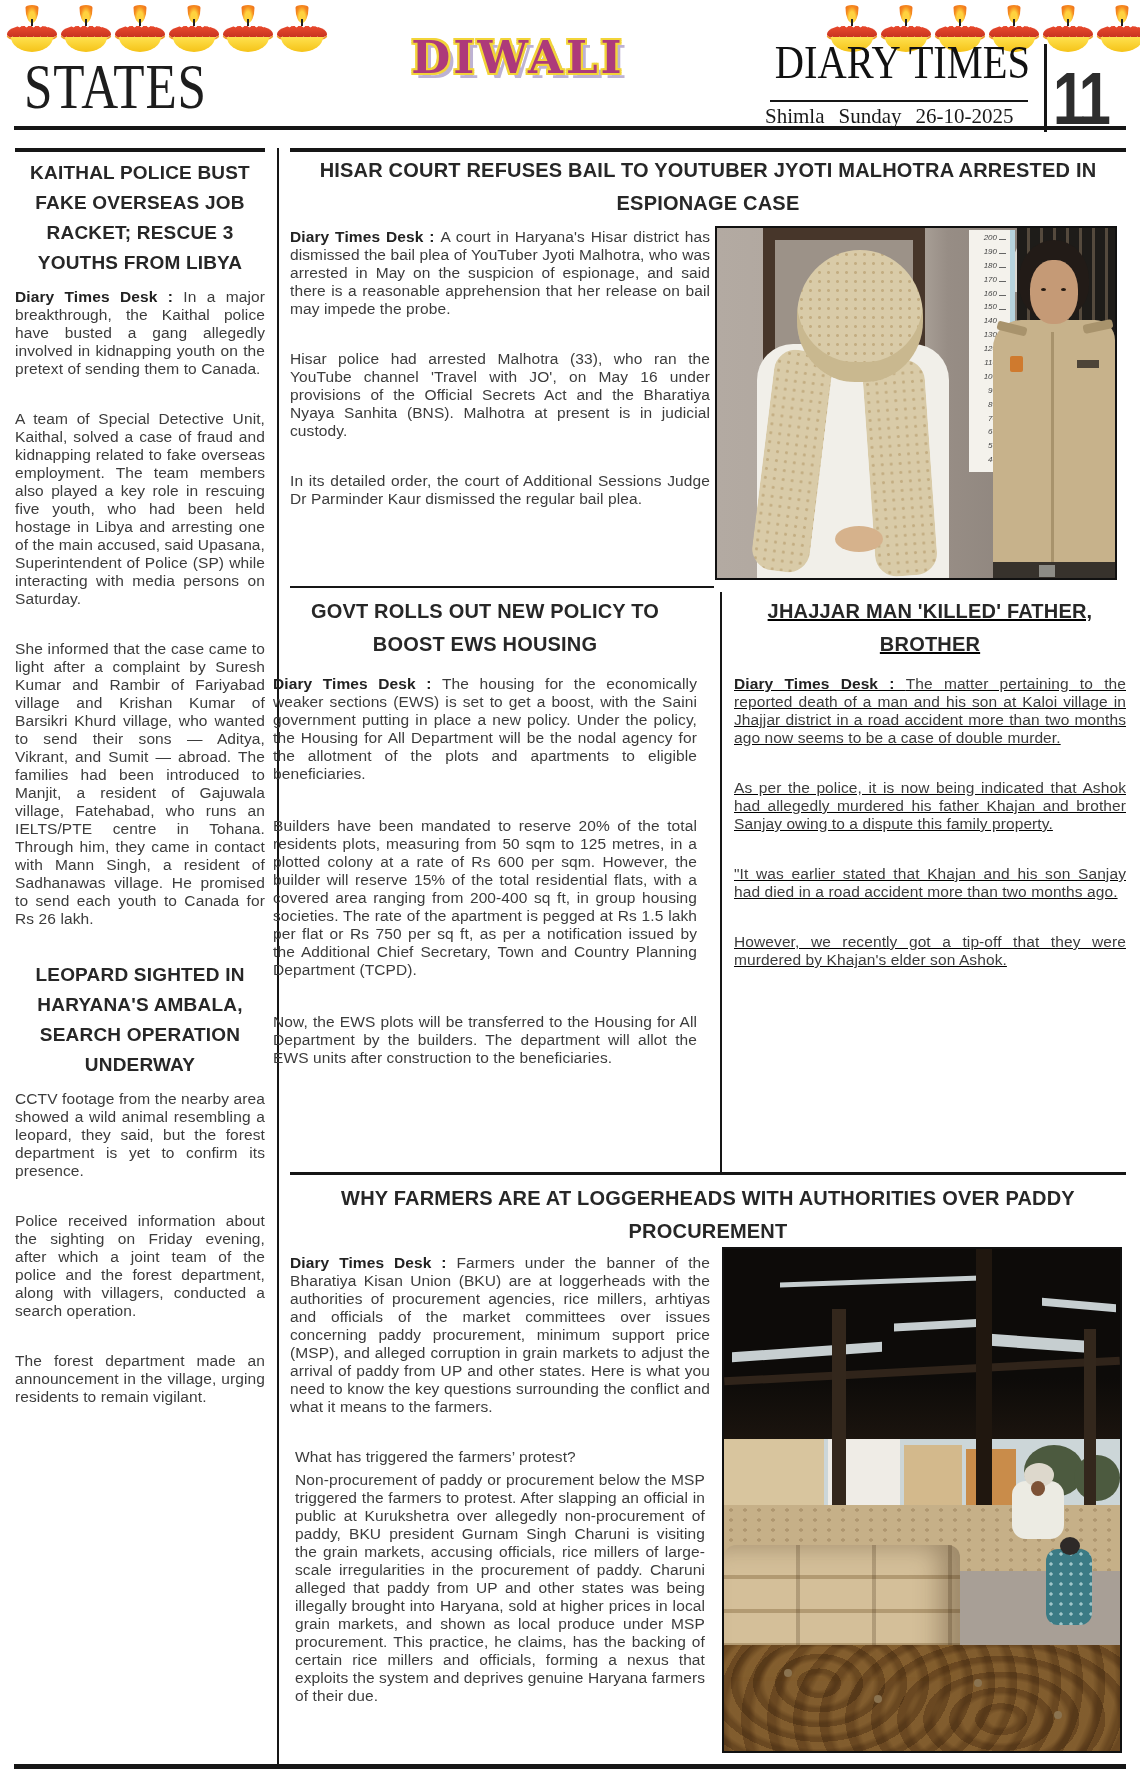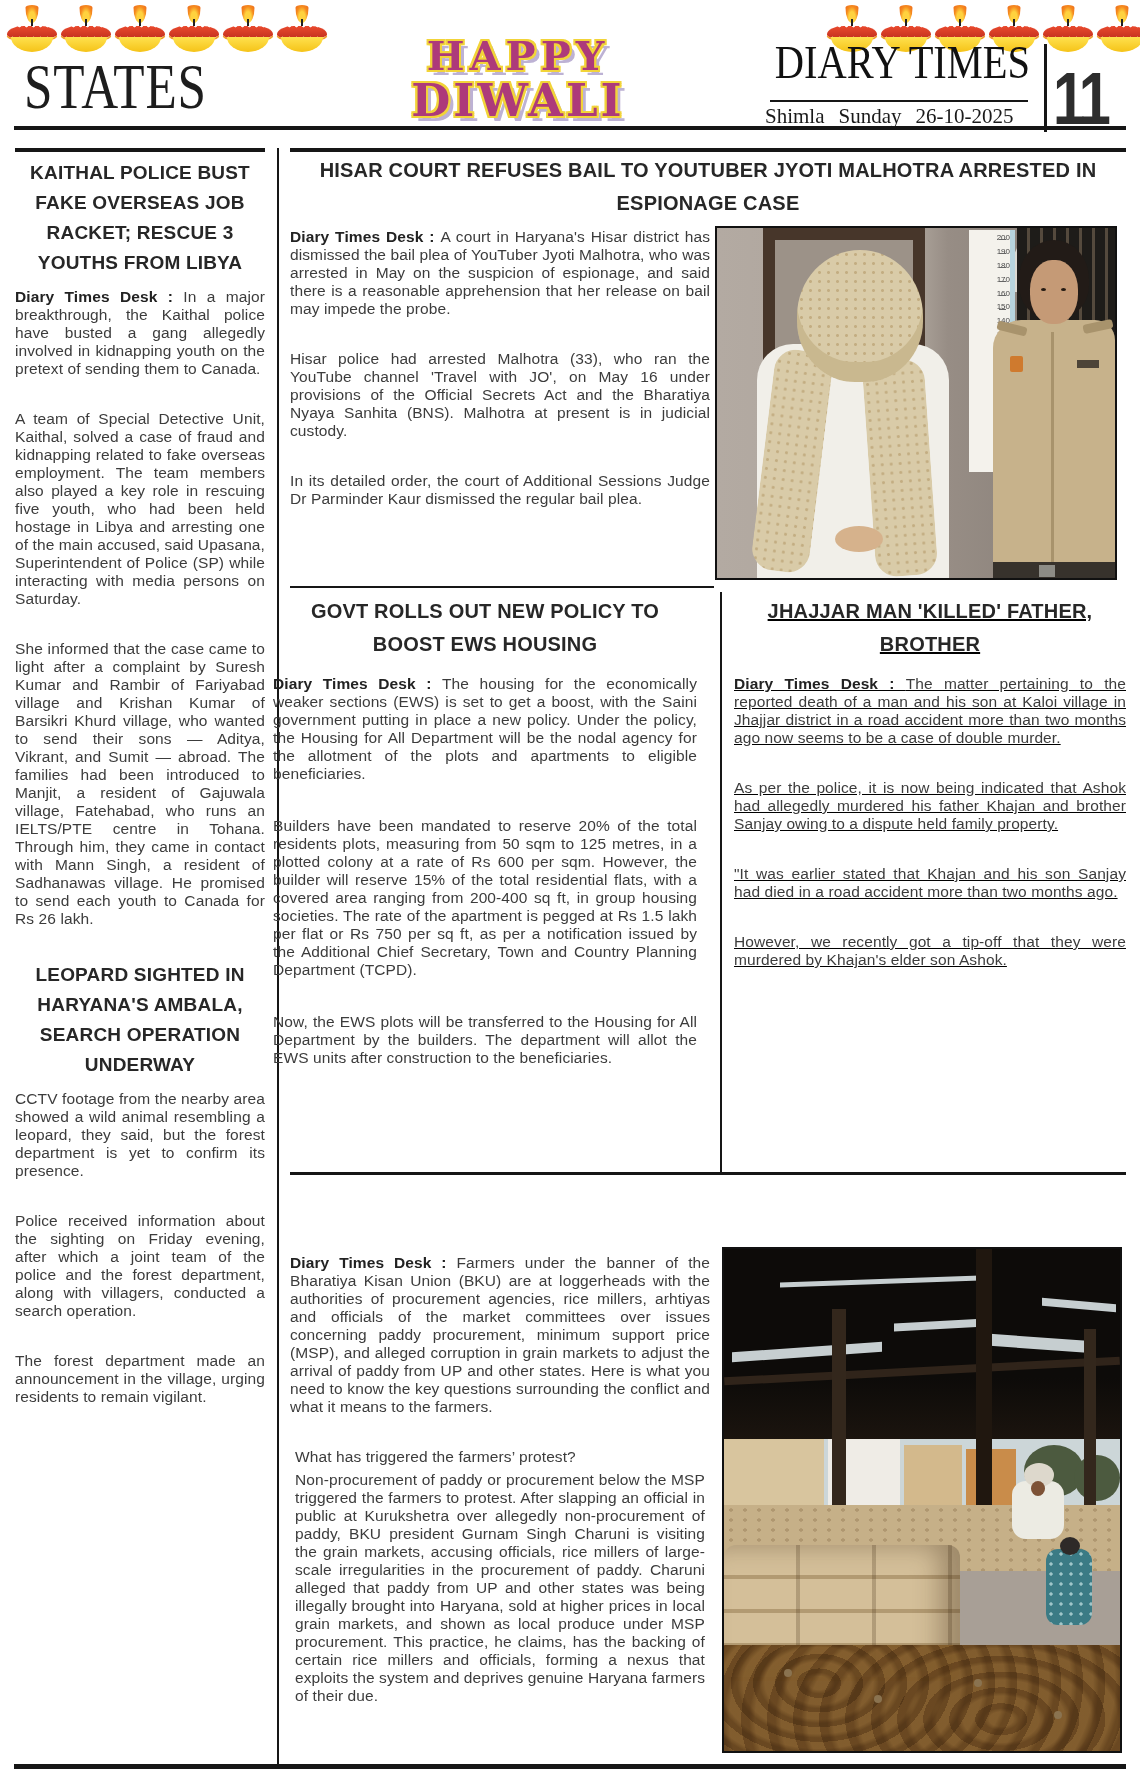--- a/index.html
+++ b/index.html
@@ -57,21 +57,21 @@
   .col .art-title.mt{margin-top:6px;}
   .wide-body p{margin:0 0 34px;}
 
   
   .photo{position:absolute;border:2px solid #111;box-sizing:border-box;overflow:hidden;background:#a89f96;}
   .p1-bg{position:absolute;inset:0;background:linear-gradient(90deg,#b3aaa2 0,#ada49b 50%,#978d85 58%,#837b74 100%);}
   .p1-door{position:absolute;left:46px;top:0;width:162px;height:132px;background:#9c9288;
            border:12px solid #47362a;border-bottom:none;box-sizing:border-box;}
   .p1-chart{position:absolute;left:252px;top:2px;width:46px;height:242px;background:#f4f2ec;
             border-right:5px solid #b7d4de;box-sizing:border-box;padding-top:3px;}
-  .chart-row{height:13.9px;font-size:8px;color:#474747;text-align:right;position:relative;}
+  .chart-row{height:13.9px;font-size:8px;color:#474747;text-align:right;padding-right:13px;position:relative;font-style:italic;}
   .chart-row::after{content:"";position:absolute;right:4px;top:45%;width:7px;height:1px;background:#666;}
   .p1-grill{position:absolute;left:300px;top:0;width:98px;height:178px;
             background:repeating-linear-gradient(90deg,#1e1c19 0 10px,#554a3d 10px 13px);}
   .p1-light{position:absolute;left:296px;top:-6px;width:46px;height:70px;background:#e9e6df;
             transform:skewX(-24deg);opacity:.85;}
   .p1-jyoti-body{position:absolute;left:40px;top:116px;width:192px;height:236px;
                  background:#f1efe9;border-radius:36px 36px 0 0;}
   .p1-dupatta,.p1-scarfL,.p1-scarfR{background-color:#d9cba8;
       background-image:radial-gradient(#c3ad82 1.2px,transparent 1.7px);background-size:9px 9px;}
   .p1-dupatta{position:absolute;left:80px;top:22px;width:126px;height:132px;
@@ -198,21 +198,20 @@
         <i class="flame"></i>
         <i class="wick"></i>
         <i class="rim"></i>
         <i class="bowl"></i>
       </span>
     </div>
 
   <div class="states">STATES</div>
 
   <div class="greeting">
-    <div class="l1">HAPPY</div>
     <div class="l2">DIWALI</div>
   </div>
 
   <div class="masthead">DIARY TIMES</div>
   <div class="rule" style="left:770px;top:100px;width:258px;height:2px;"></div>
   <div class="dateline">
     <span>Shimla</span><span>Sunday</span><span>26-10-2025</span>
   </div>
   <div class="rule" style="left:1044px;top:44px;width:3px;height:88px;"></div>
   <div class="pagenum">11</div>
@@ -296,27 +295,28 @@
         <p>Now, the EWS plots will be transferred to the Housing for All Department by the builders. The department will allot the EWS units after construction to the beneficiaries.</p>
       </div>
   </div>
 
   <div class="rule" style="left:720px;top:592px;width:2px;height:580px;"></div>
 
   <div class="col body-col" style="left:734px;top:595px;width:392px;height:577px;text-decoration:underline;">
     <h2 class="art-title" style="margin-bottom:14px;">JHAJJAR MAN 'KILLED' FATHER, BROTHER</h2>
     <div>
         <p><b>Diary Times Desk : </b>The matter pertaining to the reported death of a man and his son at Kaloi village in Jhajjar district in a road accident more than two months ago now seems to be a case of double murder.</p>
-        <p>As per the police, it is now being indicated that Ashok had allegedly murdered his father Khajan and brother Sanjay owing to a dispute held family property.</p>
+        <p>As per the police, it is now being indicated that Ashok had allegedly murdered his father Khajan and brother Sanjay owing to a dispute this family property.</p>
         <p>"It was earlier stated that Khajan and his son Sanjay had died in a road accident more than two months ago.</p>
         <p>However, we recently got a tip-off that they were murdered by Khajan's elder son Ashok.</p>
       </div>
   </div>
 
   <div class="rule" style="left:290px;top:1172px;width:836px;height:3px;"></div>
+  <h2 class="art-title abs" style="left:290px;top:1182px;width:836px;">WHY FARMERS ARE AT LOGGERHEADS WITH AUTHORITIES OVER PADDY PROCUREMENT</h2>
   <div class="col body-col" style="left:290px;top:1254px;width:420px;height:514px;">
       <p><b>Diary Times Desk : </b>Farmers under the banner of the Bharatiya Kisan Union (BKU) are at loggerheads with the authorities of procurement agencies, rice millers, arhtiyas and officials of the market committees over issues concerning paddy procurement, minimum support price (MSP), and alleged corruption in grain markets to adjust the arrival of paddy from UP and other states. Here is what you need to know the key questions surrounding the conflict and what it means to the farmers.</p>
       <p class="tight">What has triggered the farmers’ protest?</p>
       <p class="tight">Non-procurement of paddy or procurement below the MSP triggered the farmers to protest. After slapping an official in public at Kurukshetra over allegedly non-procurement of paddy, BKU president Gurnam Singh Charuni is visiting the grain markets, accusing officials, rice millers of large-scale irregularities in the procurement of paddy. Charuni alleged that paddy from UP and other states was being illegally brought into Haryana, sold at higher prices in local grain markets, and shown as local produce under MSP procurement. This practice, he claims, has the backing of certain rice millers and officials, forming a nexus that exploits the system and deprives genuine Haryana farmers of their due.</p>
     </div>
 
   <div class="photo" style="left:722px;top:1247px;width:400px;height:506px;">
     <div class="p2-sky"></div>
     <div class="p2-bld" style="left:0;width:100px;height:80px;background:#d8c59e;"></div>
     <div class="p2-bld" style="left:104px;top:184px;width:72px;height:86px;background:#efece6;"></div>

